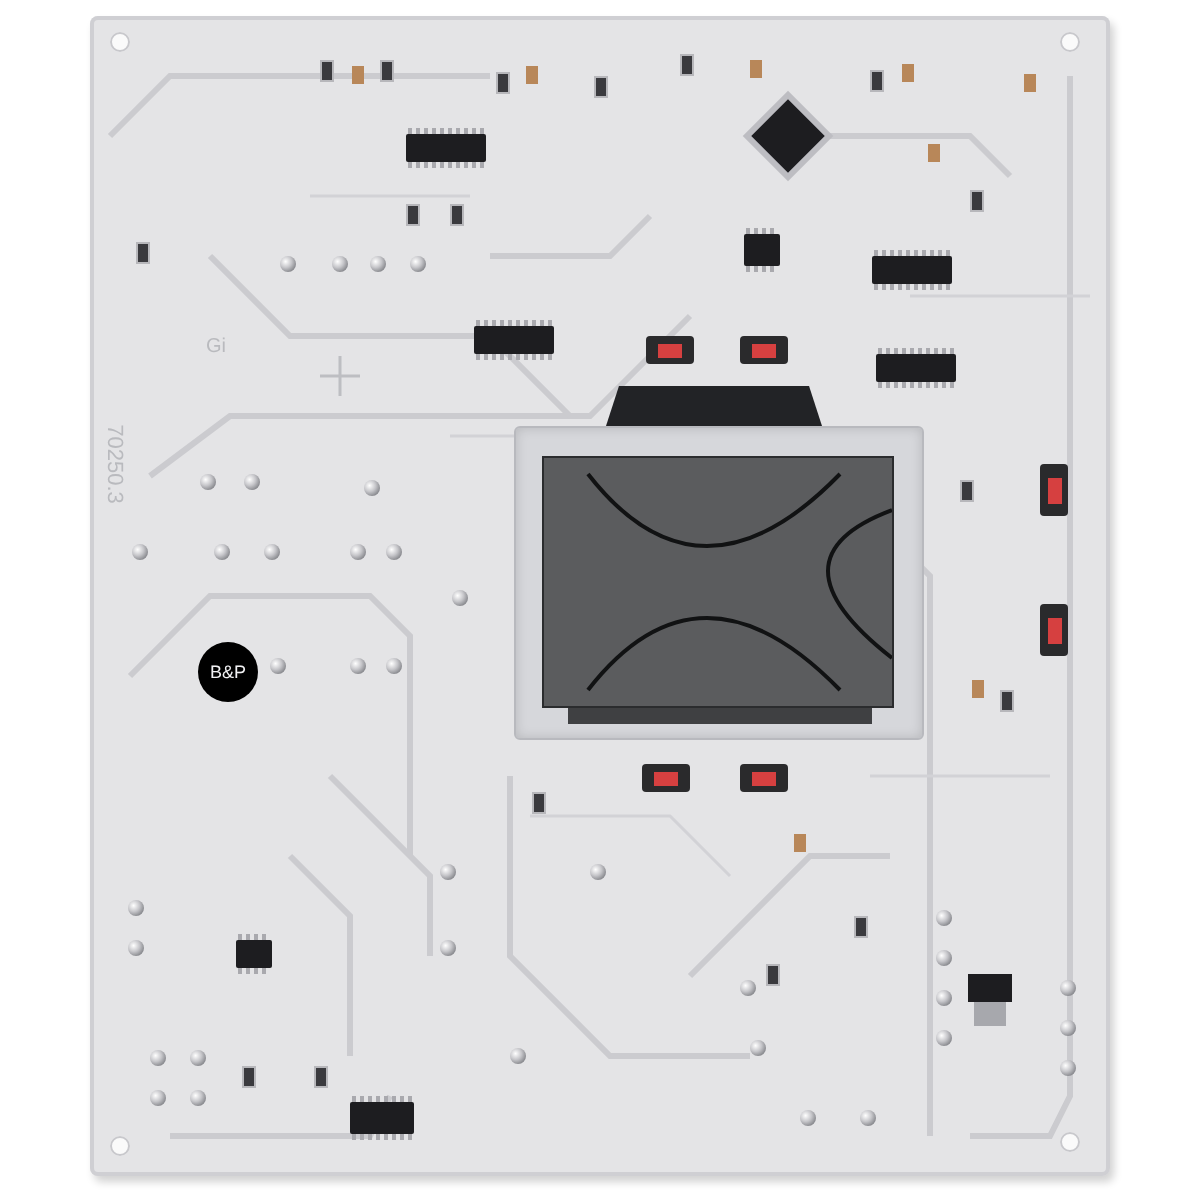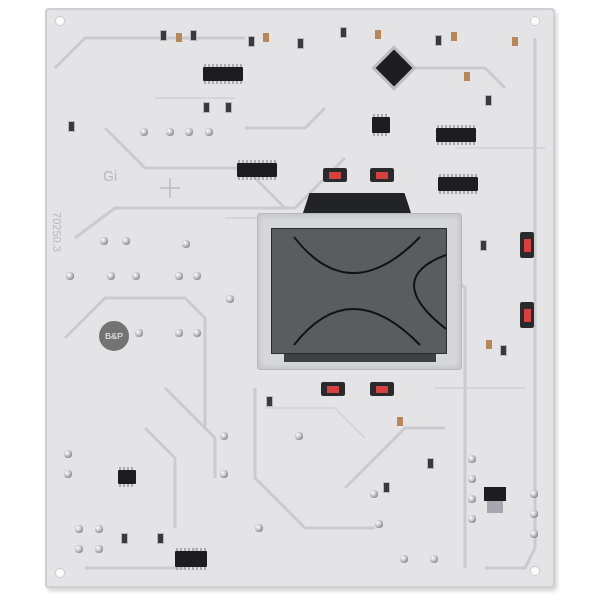--- a/index.html
+++ b/index.html
@@ -21,21 +21,21 @@
   .btn{position:absolute;background:#2a2a2c;border-radius:2px;}
   .btn span{position:absolute;left:25%;top:25%;width:50%;height:50%;background:#d64040;}
   .lcd-frame{position:absolute;left:257px;top:213px;width:203px;height:155px;background:#d6d7db;
     border:1px solid #b8b9be;border-radius:3px;box-shadow:inset 0 0 6px rgba(0,0,0,0.15);}
   .lcd-top{position:absolute;left:303px;top:193px;width:108px;height:20px;background:#222326;
     clip-path:polygon(6% 0,94% 0,100% 100%,0 100%);}
   .lcd-screen{position:absolute;left:271px;top:228px;width:174px;height:124px;background:#5b5c5e;
     border:1px solid #2b2c2e;}
   .lcd-strip{position:absolute;left:284px;top:354px;width:152px;height:8px;background:#3f4042;}
   .silk{position:absolute;color:#b9babe;font-size:11px;}
-  .logo{position:absolute;left:54px;top:313px;width:30px;height:30px;border-radius:50%;background:#737373;
+  .logo{position:absolute;left:54px;top:313px;width:30px;height:30px;border-radius:50%;background:#000000;
     color:#f2f2f4;font-size:9px;display:flex;align-items:center;justify-content:center;}
   .regulator{position:absolute;left:484px;top:487px;width:22px;height:14px;background:#1d1d20;}
   .regulator::after{content:"";position:absolute;left:3px;top:14px;width:16px;height:12px;background:#a7a8ad;}
 </style>
 </head>
 <body>
 
 <div class="board">
   <svg class="trace" width="510" height="580" viewBox="0 0 510 580">
     <g fill="none" stroke="#cbcbcf" stroke-width="3">
@@ -65,21 +65,21 @@
         <line x1="115" y1="180" x2="135" y2="180"></line>
     </g>
   </svg>
 
   <div class="hole" style="left:10px;top:8px"></div>
   <div class="hole" style="left:485px;top:8px"></div>
   <div class="hole" style="left:10px;top:560px"></div>
   <div class="hole" style="left:485px;top:558px"></div>
 
   <div class="silk" style="left:-8px;top:218px;transform:rotate(90deg)">70250.3</div>
-  <div class="silk" style="left:58px;top:160px;font-size:14px">Gi</div>
+  <div class="silk" style="left:58px;top:160px;font-size:10px">Gi</div>
   <div class="logo">B&amp;P</div>
 </div>
 
 <div class="ic" style="left:203px;top:67px;width:40px;height:14px"></div>
 <div class="ic" style="left:237px;top:163px;width:40px;height:14px"></div>
 <div class="ic" style="left:436px;top:128px;width:40px;height:14px"></div>
 <div class="ic" style="left:438px;top:177px;width:40px;height:14px"></div>
 <div class="ic" style="left:372px;top:117px;width:18px;height:16px"></div>
 <div class="qfp" style="left:381px;top:55px"></div>
 <div class="ic" style="left:118px;top:470px;width:18px;height:14px"></div>

